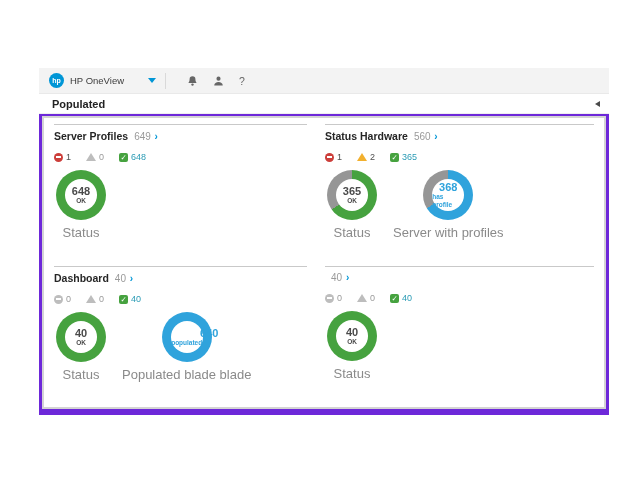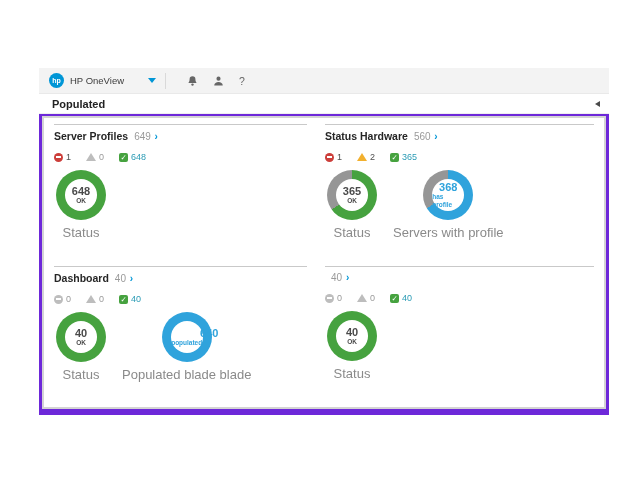--- a/index.html
+++ b/index.html
@@ -142,21 +142,21 @@
             </div>
             <div class="d-label">Status</div>
           </div>
           <div class="donut-wrap">
             <div class="donut" style="background: conic-gradient(rgb(47, 163, 220) 0%, rgb(47, 163, 220) 66%, rgb(150, 150, 150) 66%, rgb(150, 150, 150) 100%);">
               <div class="hole">
                 <span class="d-val" style="color: rgb(47, 163, 220);">368</span>
                 <span class="d-sub" style="color: rgb(47, 163, 220);">has profile</span>
               </div>
             </div>
-            <div class="d-label">Servers with profile</div>
+            <div class="d-label">Server with profiles</div>
           </div>
         </div>
       </section>
       <section class="panel">
         <div class="p-head">
           <span class="p-title">Dashboard</span>
           <span class="p-count">40 <span class="more-arrow">›</span></span>
         </div>
         <div class="p-stats">
           <span class="stat inactive">

